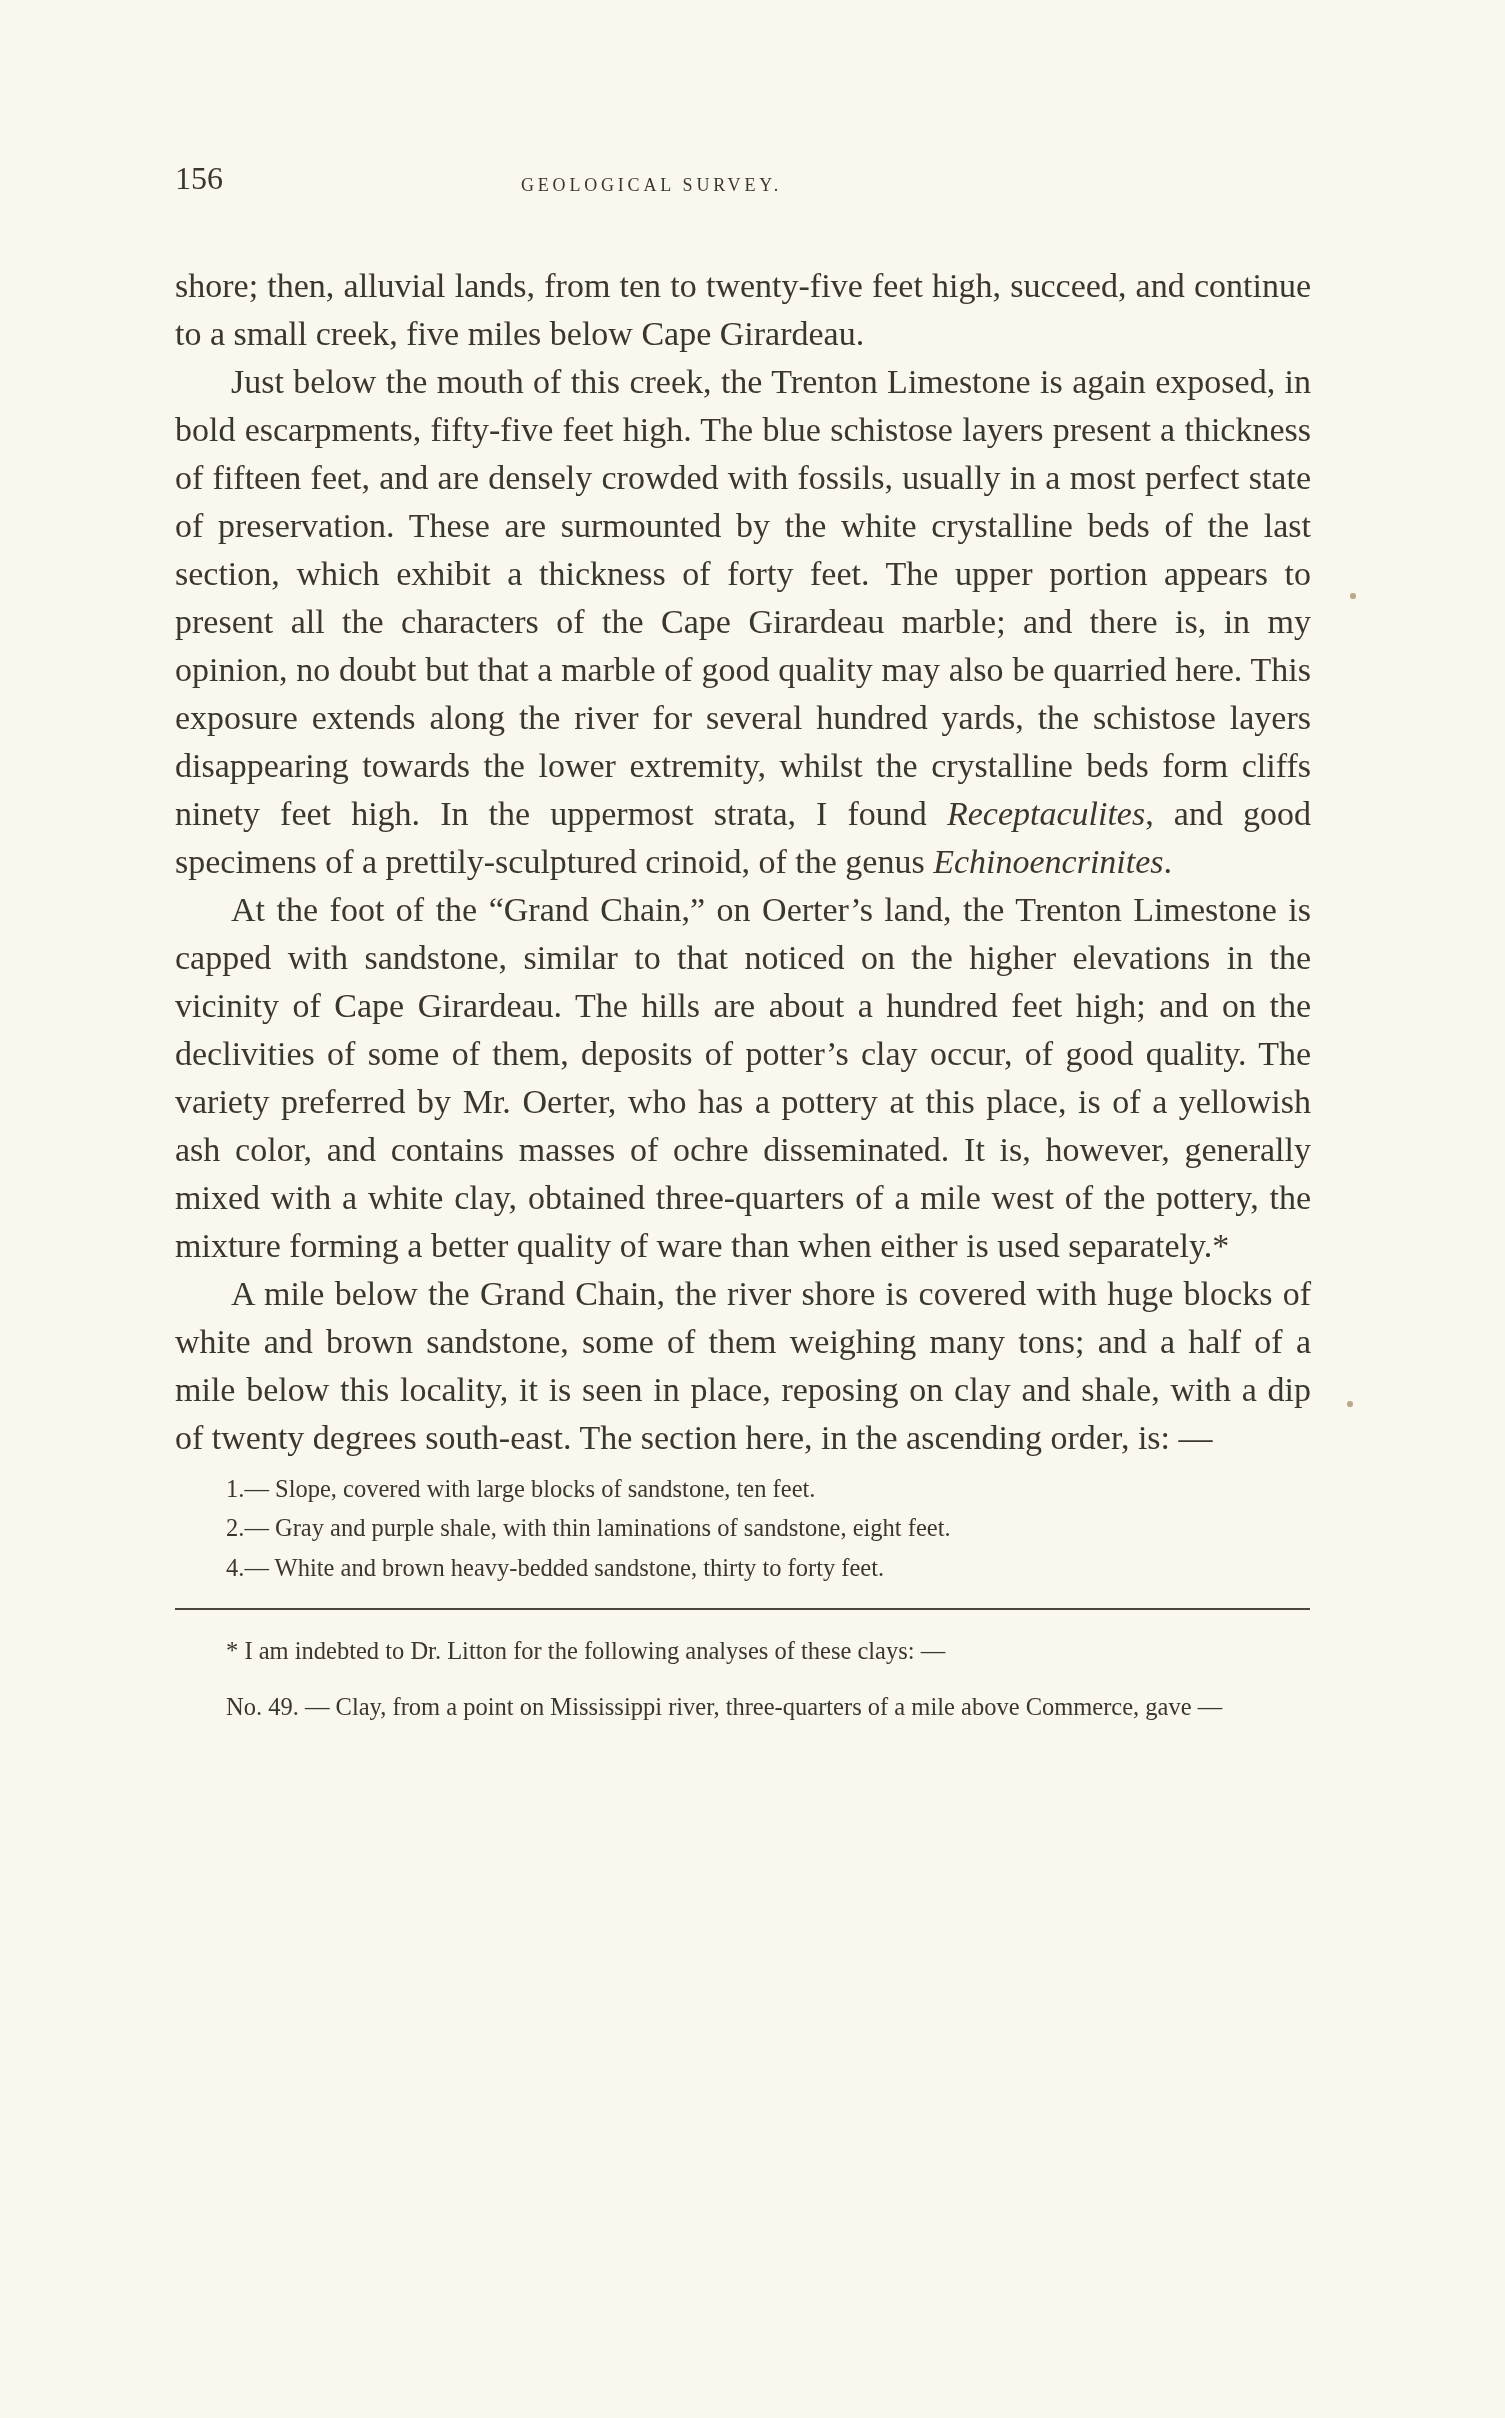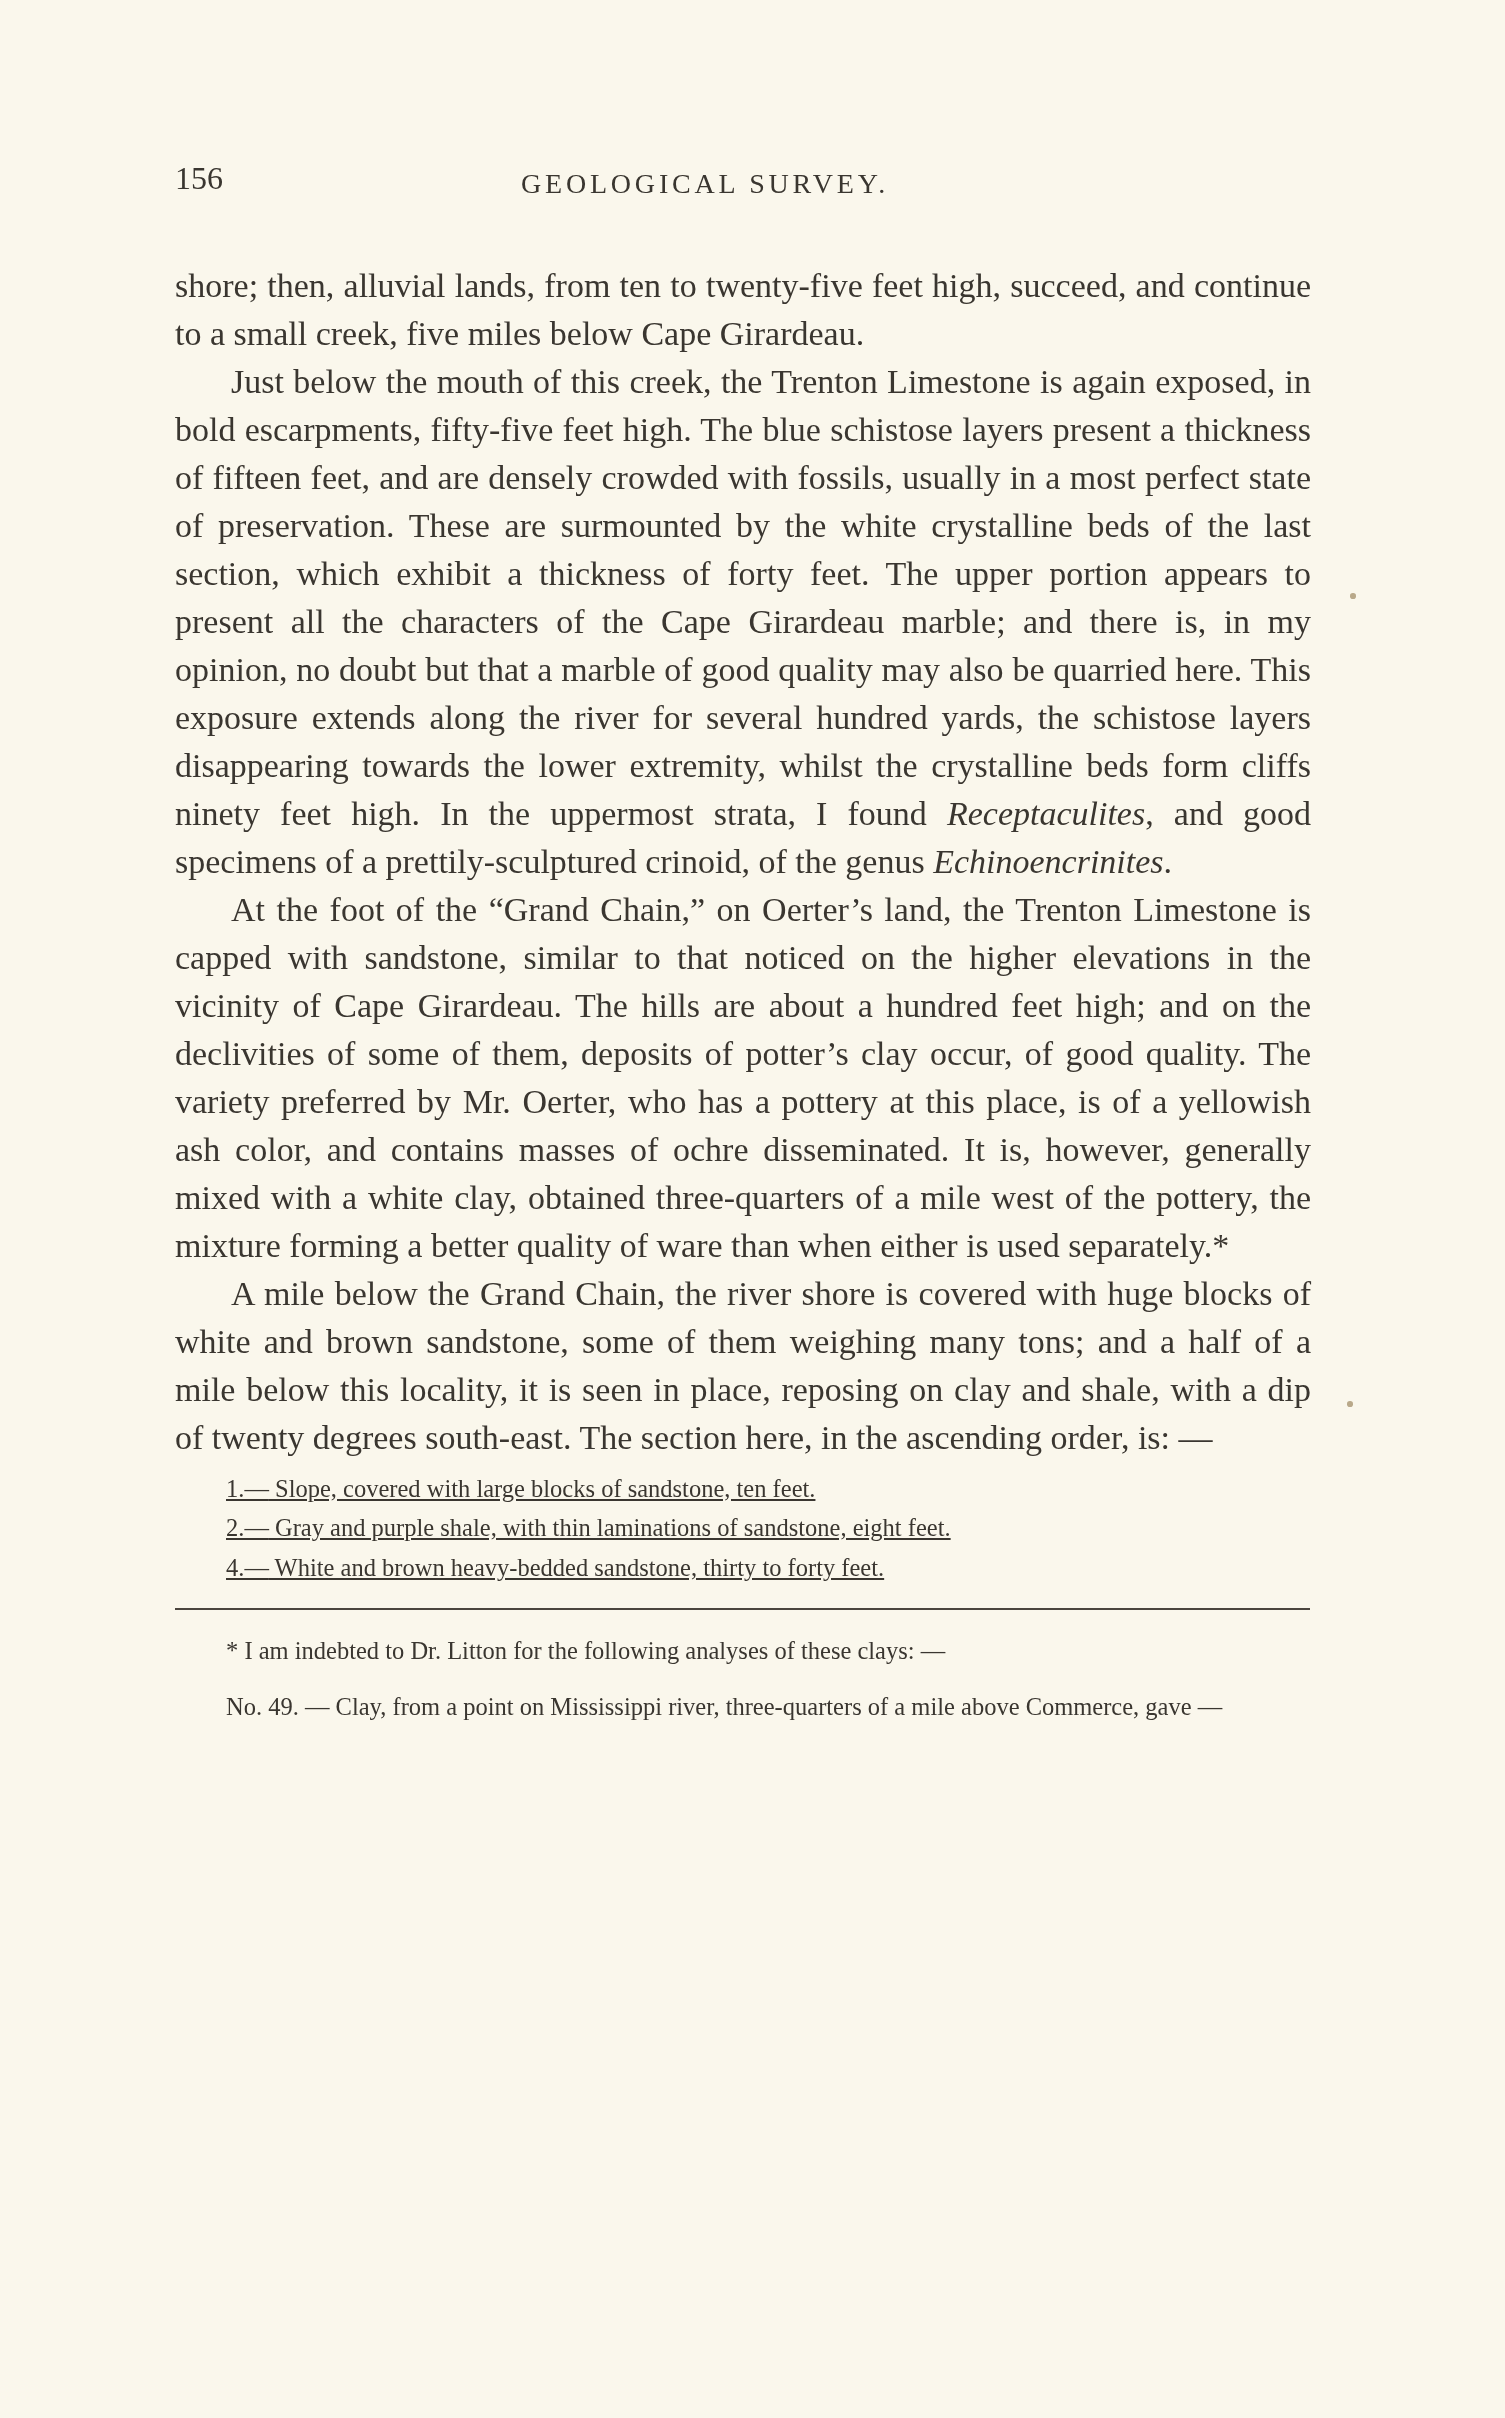--- a/index.html
+++ b/index.html
@@ -7,27 +7,27 @@
     width: 1506px; height: 2418px;
     background: #faf7ec;
     color: #3a3630;
     font-family: "Liberation Serif", "DejaVu Serif", serif;
     position: relative;
     overflow: hidden;
   }
   .page { position: absolute; left: 175px; top: 160px; width: 1136px; }
   .running-head { position: relative; height: 47px; font-size: 32px; text-decoration: underline; }
   .page-num { position: absolute; left: 0; top: 0; }
-  .running-title { position: absolute; left: 346px; top: 8px; font-size: 28px; letter-spacing: 3.8px; }
+  .running-title { position: absolute; left: 346px; top: 15px; font-size: 18px; letter-spacing: 3.8px; }
   .body-text { margin-top: 55px; font-size: 34px; line-height: 48px; text-align: justify; }
   .body-text p { margin: 0; text-indent: 0; }
   .body-text p.indent { text-indent: 56px; }
   .body-text i { font-style: italic; }
   .section-list { font-size: 24.5px; line-height: 38px; margin: 7.5px 0 9.4px 0; padding: 0; list-style: none; }
-  .section-list li { padding-left: 51px; margin: 1.9px 0; text-decoration: underline; }
+  .section-list li { padding-left: 51px; margin: 1.9px 0; }
   .section-list li .cont { display: block; padding-left: 34px; }
   .rule { margin-top: 21px; border-top: 2.8px solid #4a453e; width: 1135px; }
   .footnotes { font-size: 24.5px; line-height: 40px; margin-top: 21px; }
   .footnotes p { margin: 16px 0 13px 0; text-align: justify; }
   .footnotes p.indent { text-indent: 51px; }
   .margin-mark { position: absolute; width: 5.6px; height: 5.6px; border-radius: 2.8px; background: #b9a98a; }
 </style>
 </head>
 <body>
 

